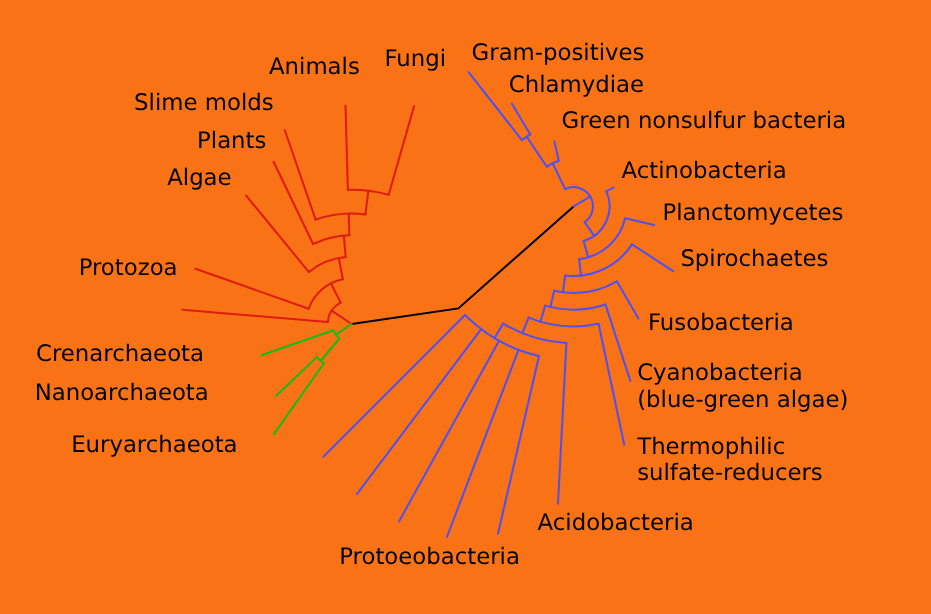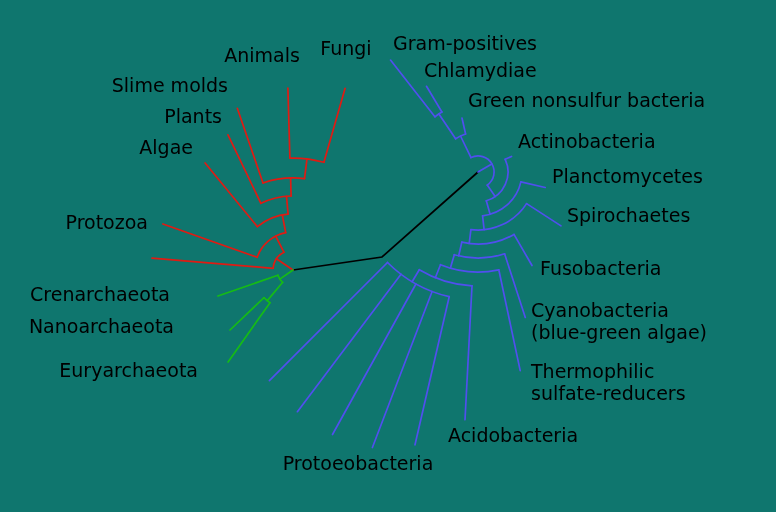--- a/index.html
+++ b/index.html
@@ -4,21 +4,21 @@
 <style>
   html, body {
     margin: 0;
     padding: 0;
     background: #ffffff;
   }
   .canvas {
     position: relative;
     width: 776px;
     height: 512px;
-    background: #0f766e;
+    background: #f97316;
     overflow: hidden;
   }
   svg {
     display: block;
   }
   svg text {
     font-family: "DejaVu Sans", "Liberation Sans", sans-serif;
     font-size: 19px;
     fill: #000000;
   }

